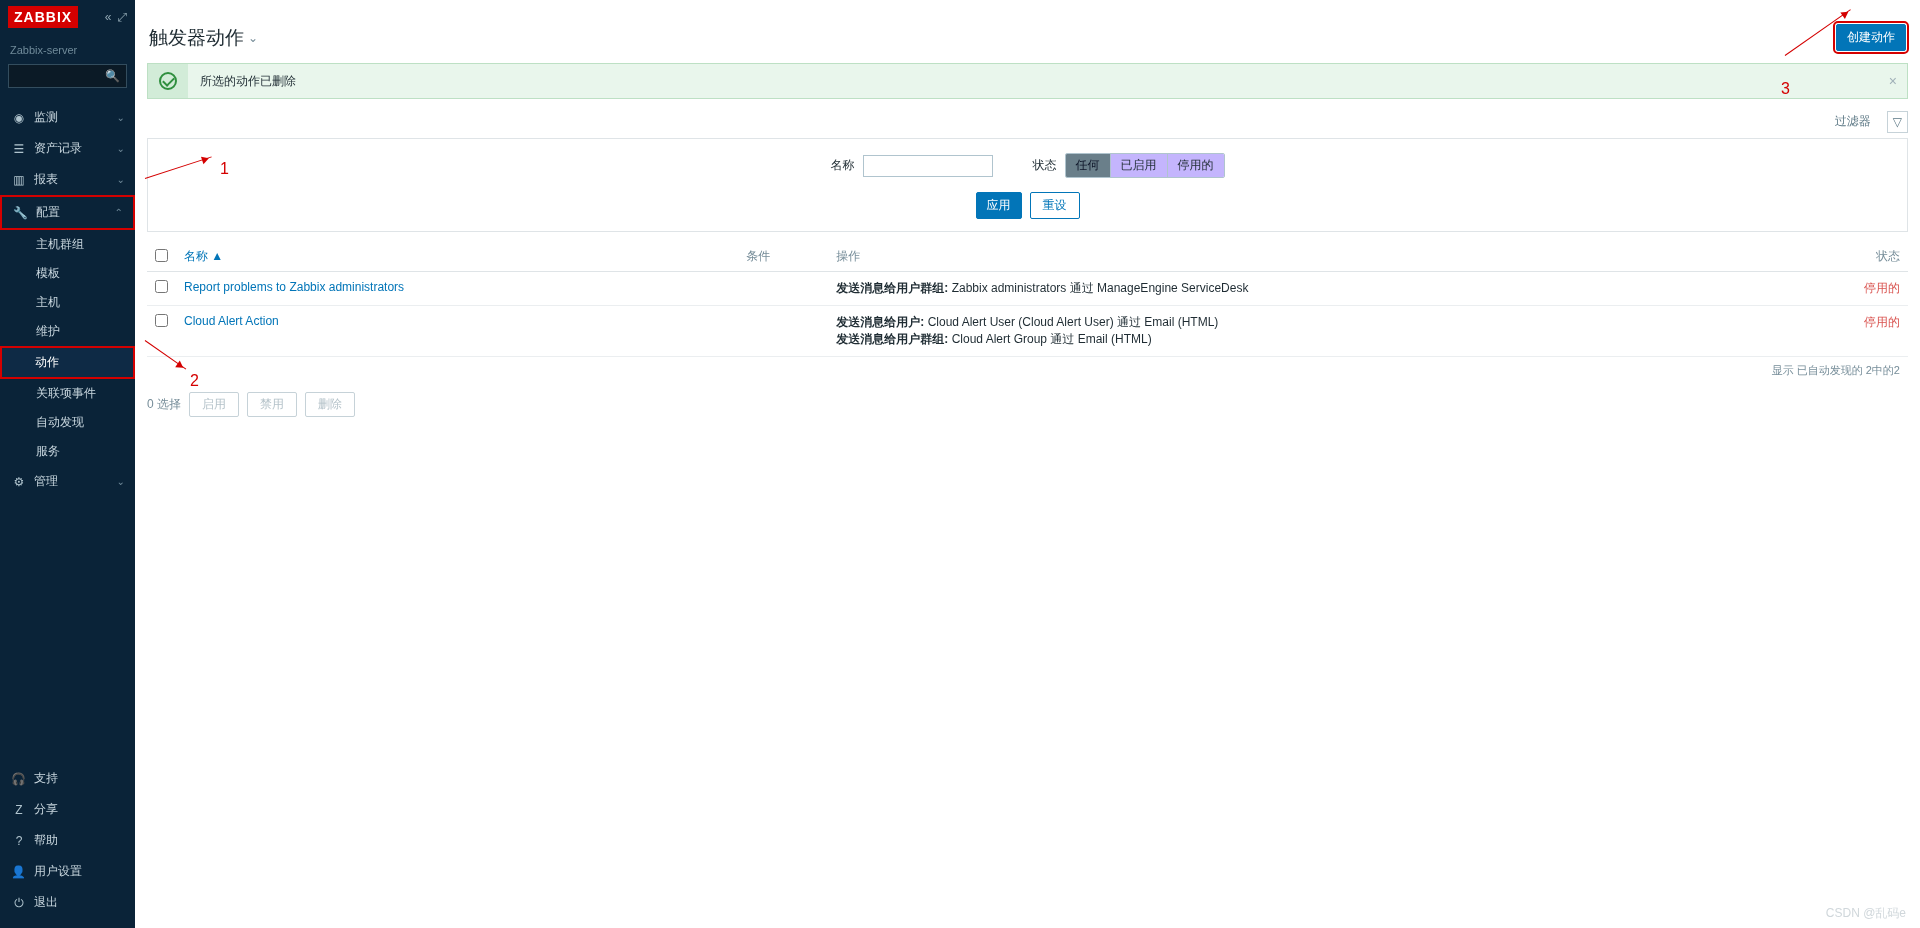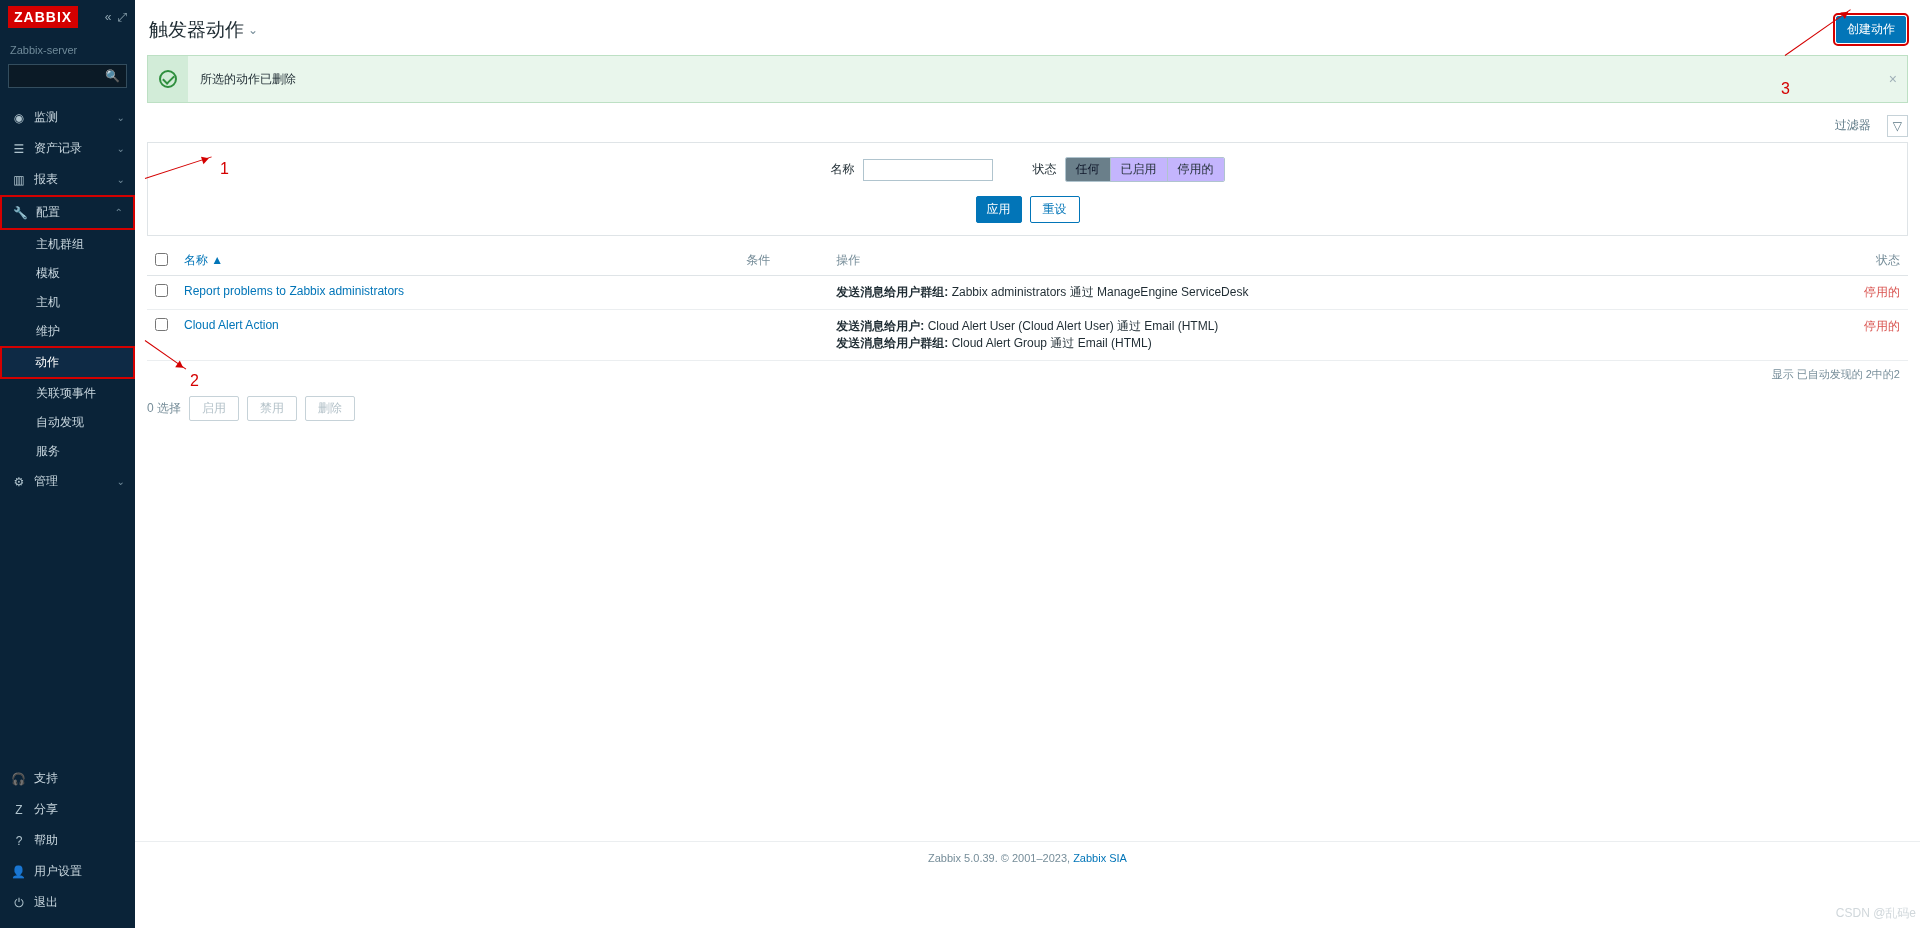--- a/index.html
+++ b/index.html
@@ -22,28 +22,28 @@
 .nav-item .chev { margin-left: auto; color: #6f8a99; font-size: 10px; }
 .nav-sub { padding: 6px 10px 6px 36px; color: #c8d6de; cursor: pointer; font-size: 12px; }
 .nav-sub.active { background: #0e2a45; border-left: 3px solid #0275b8; padding-left: 33px; color:#fff;}
 .nav-highlight { border: 2px solid #d40000 !important; }
 
 .sidebar-bottom { margin-top: auto; padding-bottom: 10px; }
 
 
 .main { margin-left: 135px; padding: 0; min-height: 100vh; background:#fff; position:relative;}
 
-.page-header { display: flex; align-items: center; padding: 16px 14px 8px; }
+.page-header { display: flex; align-items: center; padding: 24px 14px 8px; }
 .page-title { font-size: 19px; color:#1f2c33; }
 .title-drop { color: #768d99; margin-left: 4px; }
 .header-right { margin-left: auto; }
 .btn-primary { background: #0275b8; color: #fff; border: 1px solid #0275b8; padding: 4px 10px; font-size: 12px; cursor: pointer; border-radius: 2px; }
 .btn-primary-hl { outline: 2px solid #d40000; outline-offset: 1px; }
 
-.msg-bar { margin: 4px 12px 8px; border: 1px solid #bde0c4; background: #e9f6ec; display: flex; align-items: center; height: 48px; position: relative; }
+.msg-bar { margin: 4px 12px 8px; border: 1px solid #bde0c4; background: #e9f6ec; display: flex; align-items: center; height: 36px; position: relative; }
 .msg-bar .chk { width: 40px; display:flex; align-items:center; justify-content:center; background:#d2ecd8; height:100%; }
 .msg-bar .chk span { display:inline-block; width:18px; height:18px; border:2px solid #2f8f3e; border-radius:50%; position:relative;}
 .msg-bar .chk span::after { content:""; position:absolute; left:4px; top:1px; width:5px; height:9px; border:solid #2f8f3e; border-width:0 2px 2px 0; transform:rotate(45deg);}
 .msg-bar .msg-txt { padding-left: 12px; color:#1f2c33; }
 .msg-bar .close { position:absolute; right:10px; color:#a0b0b8; cursor:pointer; font-size:14px;}
 
 .filter-toggle-row { display: flex; justify-content: flex-end; padding: 2px 12px 0; align-items:center; gap:8px;}
 .filter-toggle { padding: 4px 8px; font-size: 12px; cursor: pointer; color:#5c7885;}
 .filter-icon-btn { border:1px solid #c6d2d8; padding:3px 5px; cursor:pointer; color:#5c7885; background:#fff;}
 
@@ -69,21 +69,21 @@
 input[type=checkbox]{ width:13px; height:13px; cursor:pointer;}
 
 .table-footer { display:flex; justify-content:flex-end; padding:6px 20px; color:#768d99; font-size:11px;}
 
 .bulk-row { margin: 8px 12px; display:flex; align-items:center; gap:8px;}
 .bulk-row .sel-count { color:#768d99; font-size:12px;}
 .btn-disabled { border:1px solid #c6d2d8; background:#fff; color:#b4c2c9; padding:3px 12px; font-size:12px; cursor:not-allowed; border-radius:2px;}
 
 .footer { position:relative; margin-top:420px; text-align:center; color:#768d99; font-size:11px; padding:10px; border-top:1px solid #ebeef0;}
 .footer a { color:#0275b8; text-decoration:none;}
-.watermark { position:fixed; right:4px; bottom:6px; color:#d0d7db; font-size:12px;}
+.watermark { position:fixed; right:14px; bottom:6px; color:#d0d7db; font-size:12px;}
 
 
 .anno { position: absolute; color:#d40000; font-size:16px; font-weight:normal; pointer-events:none; }
 .arrow-line { position:absolute; background:#d40000; height:1px; transform-origin:left center; pointer-events:none;}
 .arrow-line::after { content:""; position:absolute; right:-1px; top:-3px; border:4px solid transparent; border-left:7px solid #d40000;}
 </style>
 </head>
 <body>
 
 <div class="sidebar">
@@ -248,18 +248,15 @@
     <button class="btn-disabled">删除</button>
   </div>
 
   <div class="anno" style="left:85px; top:160px;">1</div>
   <div class="arrow-line" style="left:10px; top:178px; width:70px; transform:rotate(-18deg);"></div>
   <div class="anno" style="left:55px; top:372px;">2</div>
   <div class="arrow-line" style="left:10px; top:340px; width:50px; transform:rotate(35deg);"></div>
   <div class="anno" style="right:130px; top:80px;">3</div>
   <div class="arrow-line" style="right:55px; top:55px; width:80px; transform:rotate(-35deg);"></div>
 
-  <div class="footer">
-    <span>Zabbix 5.0.39. © 2001–2023, </span><a href="#">Zabbix SIA</a>
-  </div>
 </div>
 
 <div class="watermark">CSDN @乱码e</div>
 
 </body></html>

